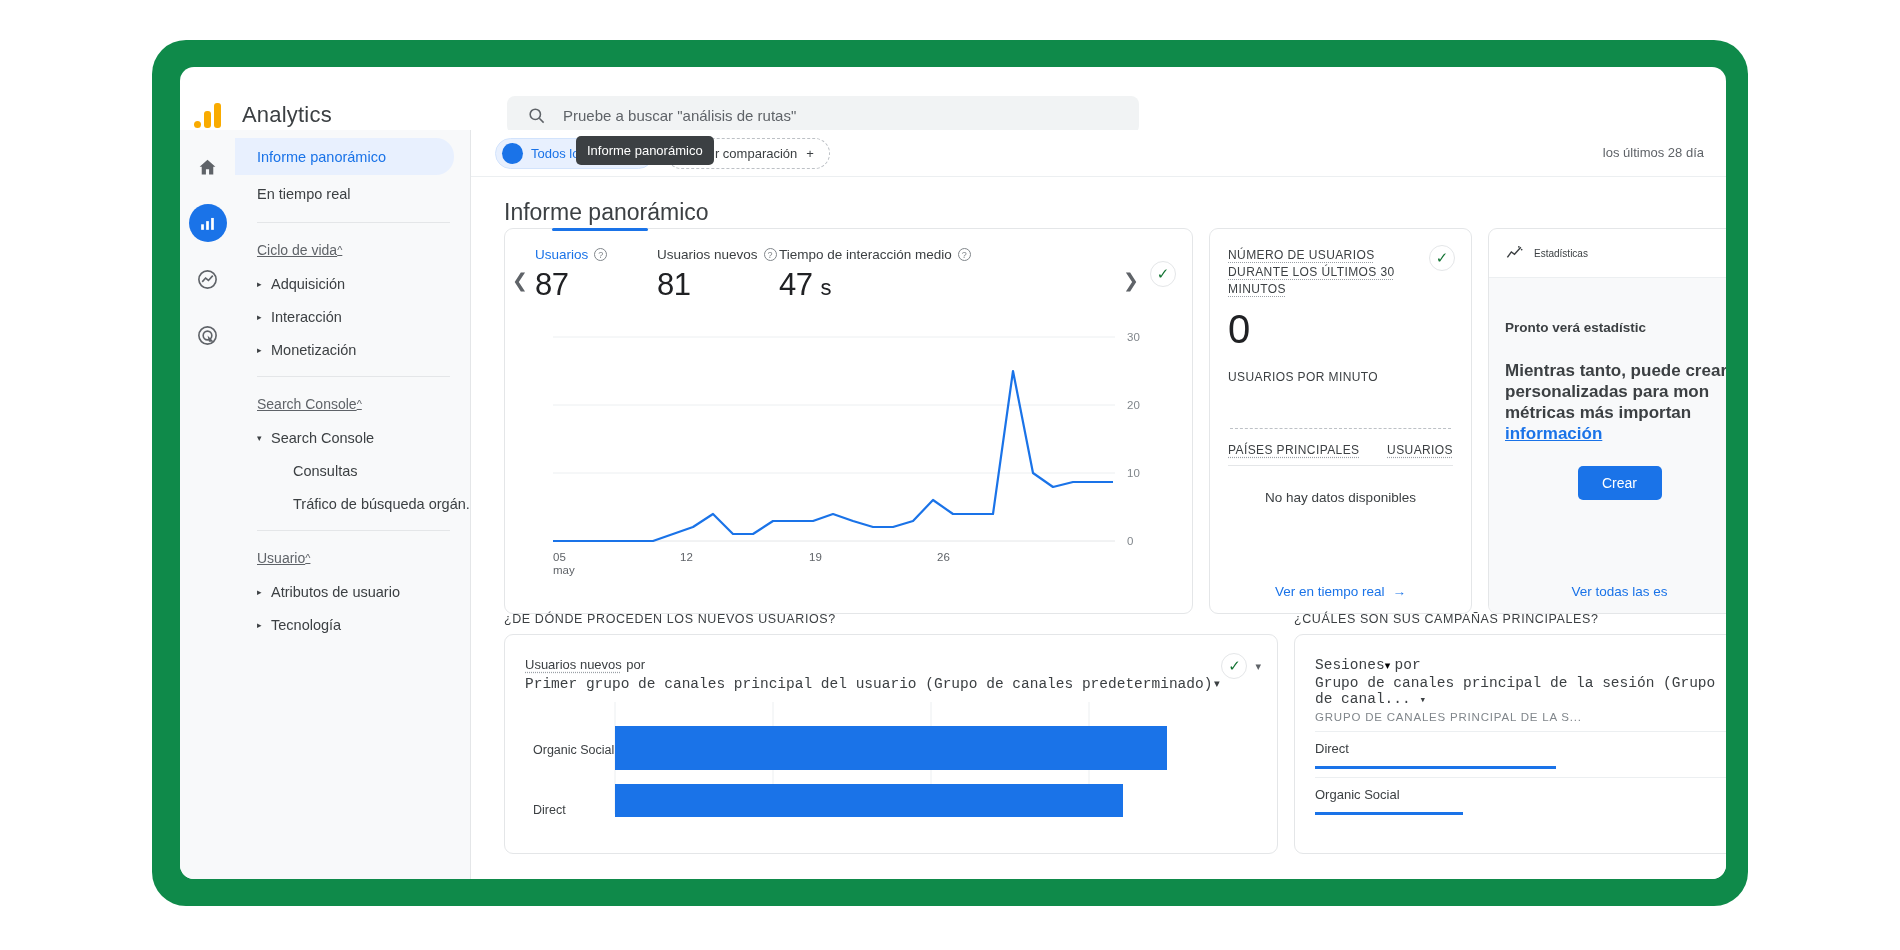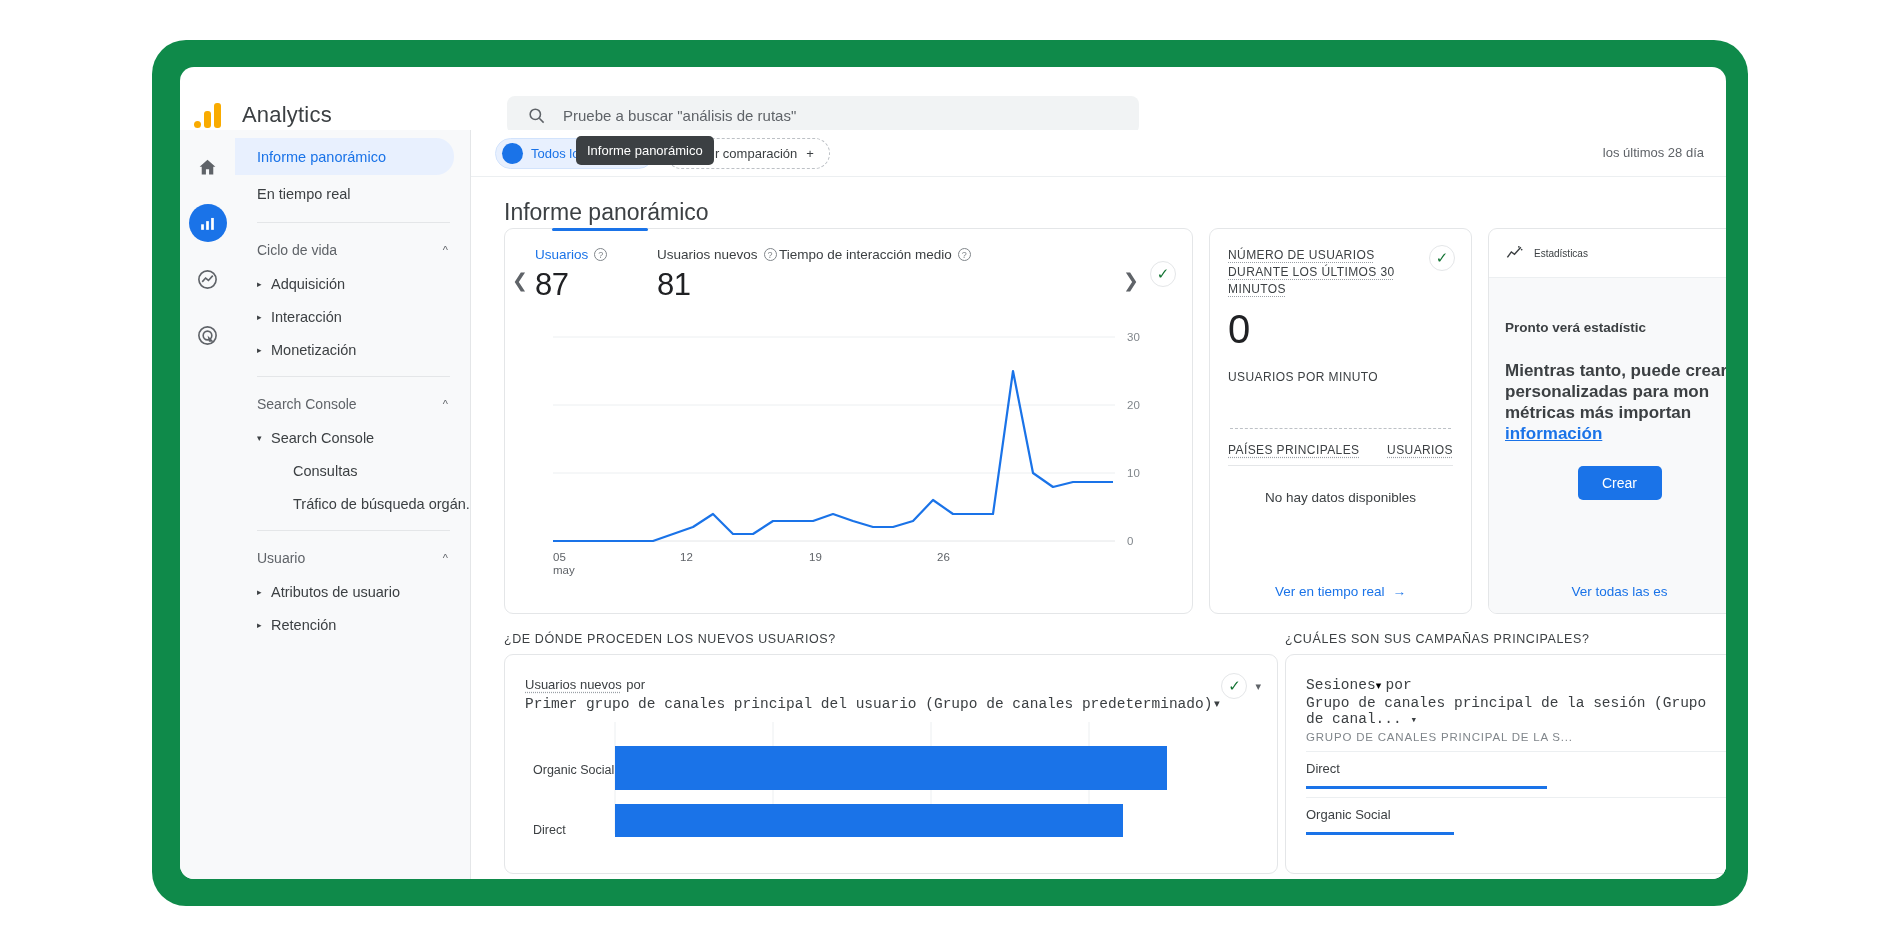--- a/index.html
+++ b/index.html
@@ -87,22 +87,22 @@
   }
   .nav-item {
     height: 37px; display: flex; align-items: center;
     padding-left: 22px; color: #3c4043;
     border-radius: 0 18px 18px 0; margin-right: 16px;
     cursor: pointer; white-space: nowrap;
   }
   .nav-item.selected { background: #e8f0fe; color: #1a73e8; }
   .nav-sep { height:1px; background:#e4e6e8; margin: 10px 20px 10px 22px; }
   .nav-group {
-    height: 34px; display:flex; align-items:center; justify-content: space-between;
-    padding-left: 22px; padding-right: 22px; color: #5f6368; font-size: 14px;
+    height: 34px; display:flex; align-items:center; justify-content: flex-start;
+    padding-left: 22px; padding-right: 22px; color: #5f6368; font-size: 14px; text-decoration: underline;
   }
   .caret-up { font-size: 11px; color:#5f6368; }
   .nav-sub {
     height: 33px; display: flex; align-items: center;
     padding-left: 22px; color: #3c4043; cursor: pointer;
   }
   .tri { width: 14px; display:inline-block; font-size:9px; color:#3c4043; }
   .tri.down { font-size: 9px; }
   .nav-leaf {
     height: 33px; display:flex; align-items:center;
@@ -237,22 +237,22 @@
   .ins-text { font-size: 17px; color:#3c4043; margin-top: 25px; line-height: 21px; font-weight: bold; }
   .ins-text a { color: #1a73e8; }
   .ins-btn {
     margin: 22px auto 0 auto; width: 84px; height: 34px;
     background:#1a73e8; color:#fff; border-radius: 5px;
     display:flex; align-items:center; justify-content:center; font-size: 14px;
   }
 
   
   #bottom-row {
-    position:absolute; left: 33px; top: 502px;
-    display:flex; gap: 7px;
+    position:absolute; left: 33px; top: 482px;
+    display:flex; gap: 16px;
   }
   .sec-title {
     font-size: 12.5px; color:#3c4043; letter-spacing: .6px;
     margin-bottom: 8px;
   }
   #card-bar { width: 774px; height: 220px; padding: 20px 20px 0 20px; position: relative; }
   #card-camp { width: 465px; height: 220px; padding: 20px 20px 0 20px; position: relative; }
   .dim-small {
     font-size: 13px; color:#3c4043;
     text-decoration: underline dotted #9aa0a6; text-underline-offset: 3px;
@@ -366,21 +366,21 @@
     <div class="nav-group">
       <span>Usuario</span>
       <span class="caret-up">^</span>
     </div>
     <div class="nav-sub">
       <span class="tri">▸</span>
       <span>Atributos de usuario</span>
     </div>
     <div class="nav-sub">
       <span class="tri">▸</span>
-      <span>Retención</span>
+      <span>Tecnología</span>
     </div>
   </div>
 
   <div id="content">
 
     <div id="subbar">
       <div class="chip-seg">
         <span class="chip-avatar"></span>
         <span>Todos los usuarios</span>
       </div>
@@ -415,20 +415,24 @@
               <span>Usuarios nuevos</span>
               <span class="qmark">?</span>
             </div>
             <div class="metric-value">81</div>
           </div>
 
           <div class="metric-wide">
             <div class="metric-label">
               <span>Tiempo de interacción medio</span>
               <span class="qmark">?</span>
+            </div>
+            <div class="metric-value">
+              <span>47</span>
+              <span class="unit">s</span>
             </div>
           </div>
 
           <div class="arrow-btn" style="margin-left:auto;margin-right:4px;">❯</div>
           <div class="check-circle" style="margin-top:14px;margin-right:16px;">✓</div>
         </div>
 
         <svg id="linechart" width="689" height="290" viewBox="0 0 689 290">
 
           <line x1="48" y1="16" x2="610" y2="16" stroke="#eceff1" stroke-width="1"></line>

